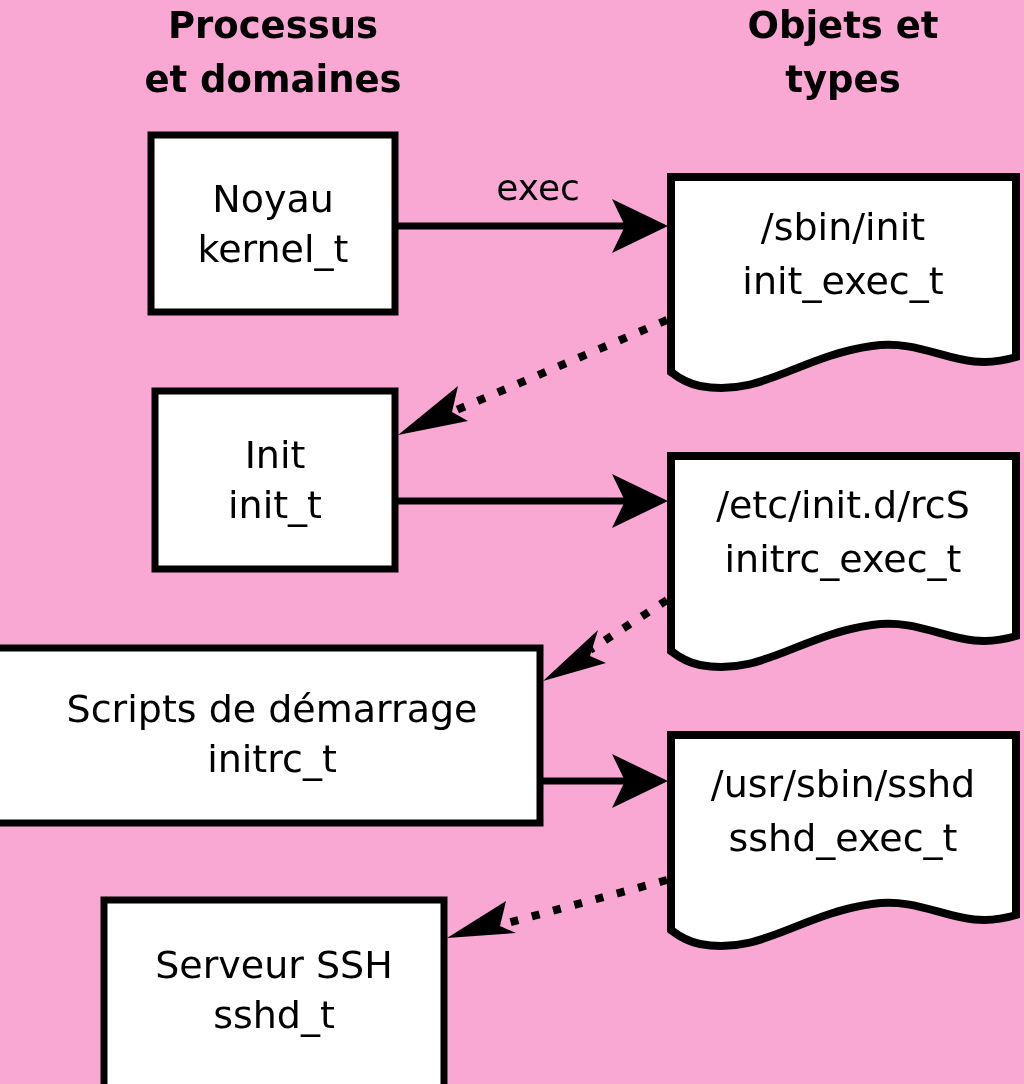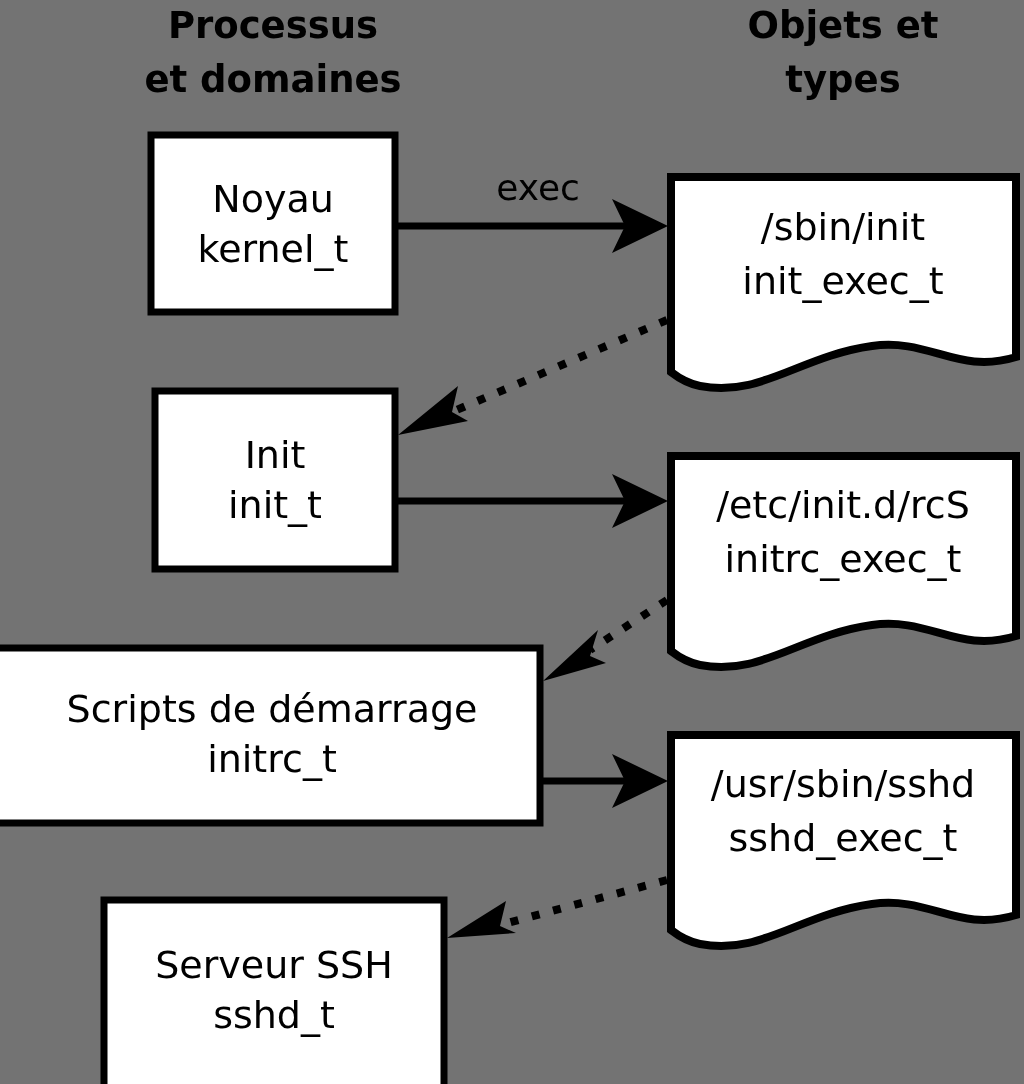--- a/index.html
+++ b/index.html
@@ -10,21 +10,21 @@
   body {
     width: 1024px;
     height: 1084px;
     overflow: hidden;
     font-family: "DejaVu Sans", sans-serif;
   }
   #diagram-root {
     position: relative;
     width: 1024px;
     height: 1084px;
-    background: #737373;
+    background: #f9a8d4;
   }
   svg.canvas {
     display: block;
     width: 1024px;
     height: 1084px;
   }
   .col-header {
     font-family: "DejaVu Sans", sans-serif;
     font-weight: bold;
     font-size: 37px;

